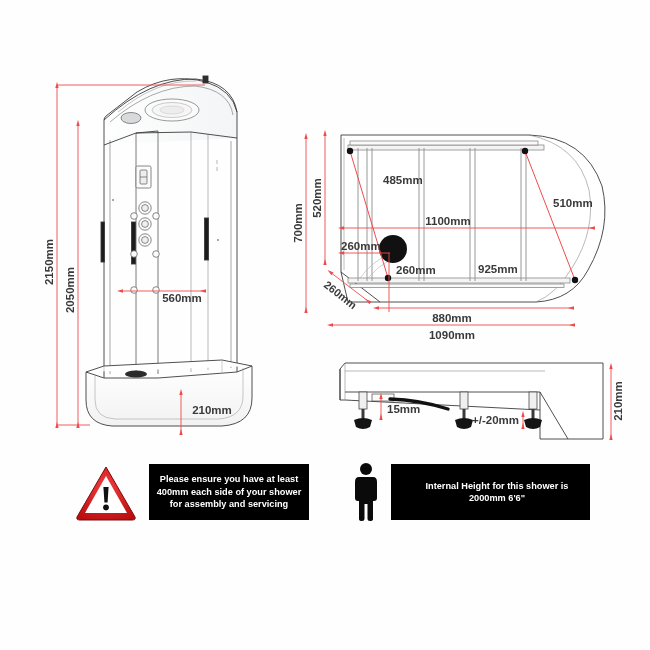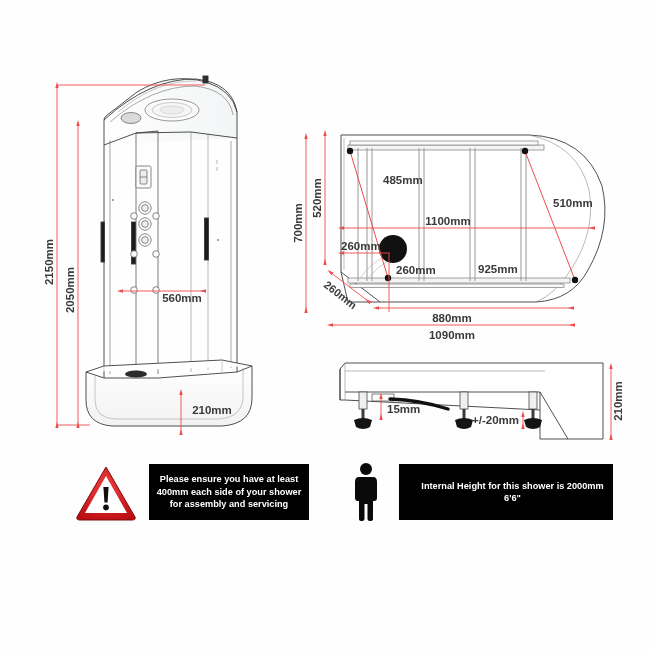--- a/index.html
+++ b/index.html
@@ -297,20 +297,20 @@
     </div>
   </div>
 
   <div class="notice-group" style="left:353px;top:6px;">
     <div class="person-wrap">
       <svg width="26" height="62" viewBox="0 0 26 62">
         <circle cx="13" cy="8" r="6" fill="#0a0a0a"></circle>
         <path d="M6,16 L20,16 Q24,16 24,21 L24,37 Q24,40 21,40 L20,40 L20,58 Q20,60 17,60 Q14.5,60 14.5,58 L14.5,43 L11.5,43 L11.5,58 Q11.5,60 9,60 Q6,60 6,58 L6,40 L5,40 Q2,40 2,37 L2,21 Q2,16 6,16 Z" fill="#0a0a0a"></path>
       </svg>
     </div>
-    <div class="notice-box" style="width:214px;height:56px;margin-left:20px;padding-left:19px;">
+    <div class="notice-box" style="width:199px;height:56px;margin-left:12px;padding-left:19px;">
       <span>Internal Height for this shower is 2000mm 6'6"</span>
     </div>
   </div>
 
 </div>
 
 </div>
 
 </body></html>

